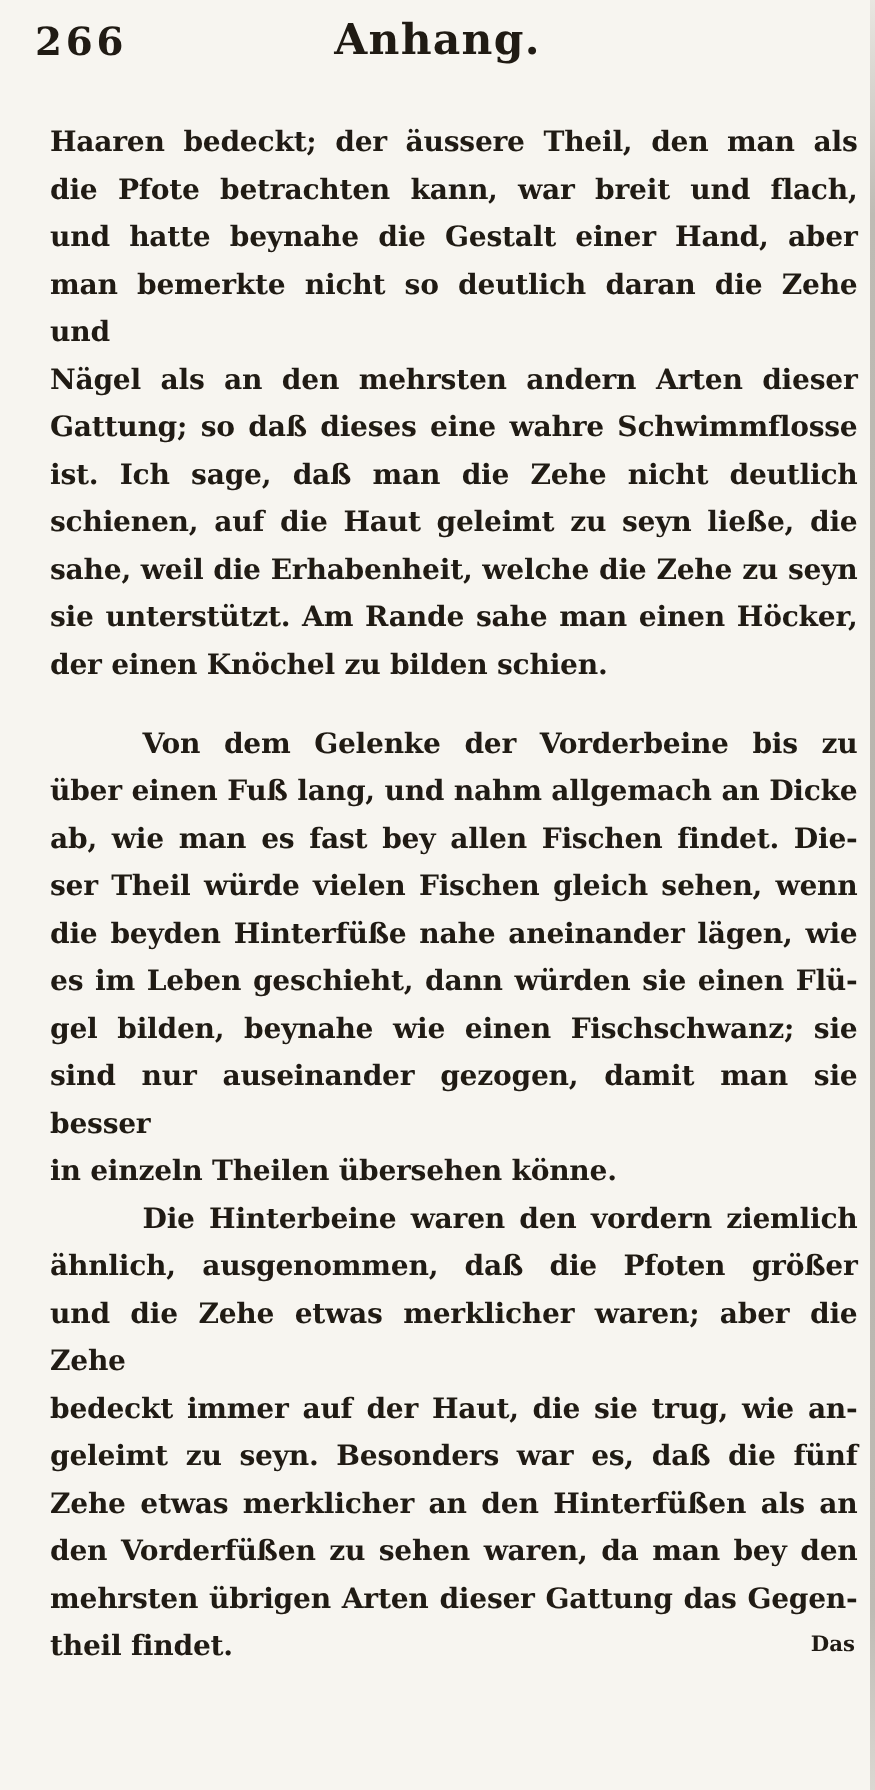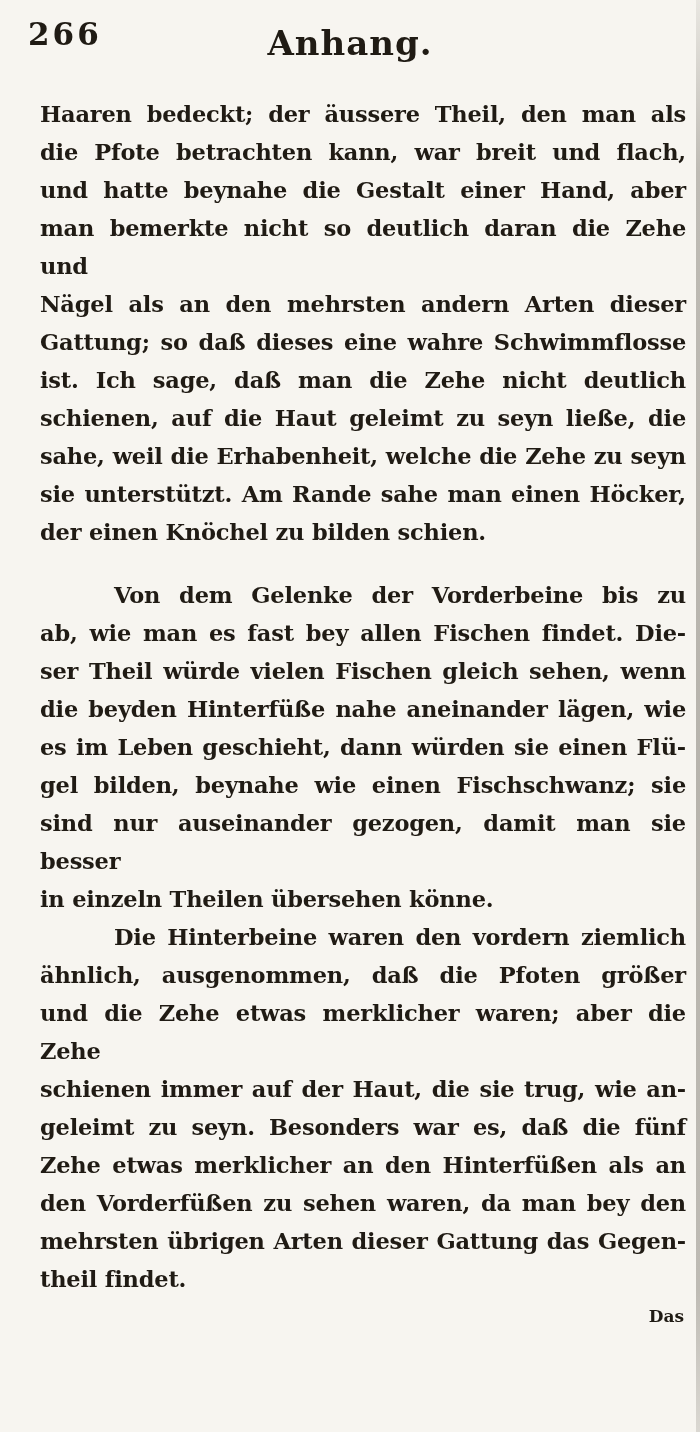--- a/index.html
+++ b/index.html
@@ -41,21 +41,20 @@
   }
   .running-title {
     position: absolute;
     top: 12px;
     left: 0;
     right: 0;
     text-align: center;
     font-size: 34px;
     font-weight: 800;
     letter-spacing: 1px;
-    margin-top: 11px;
   }
   .body-text {
     position: absolute;
     left: 40px;
     right: 14px;
     top: 95px;
   }
   .paragraph { margin: 0; }
   .paragraph.p1 { margin-top: 25px; }
   .paragraph.p2 { }
@@ -98,33 +97,34 @@
         <div class="line">Nägel als an den mehrsten andern Arten dieser</div>
         <div class="line">Gattung; so daß dieses eine wahre Schwimmflosse</div>
         <div class="line">ist.  Ich sage, daß man die Zehe nicht deutlich</div>
         <div class="line">schienen, auf die Haut geleimt zu seyn ließe, die</div>
         <div class="line">sahe, weil die Erhabenheit, welche die Zehe zu seyn</div>
         <div class="line">sie unterstützt.  Am Rande sahe man einen Höcker,</div>
         <div class="line last">der einen Knöchel zu bilden schien.</div>
       </div>
       <div class="paragraph p1 indented">
         <div class="line">Von dem Gelenke der Vorderbeine bis zu</div>
+        <div class="line">über einen Fuß lang, und nahm allgemach an Dicke</div>
         <div class="line">ab, wie man es fast bey allen Fischen findet.  Die-</div>
         <div class="line">ser Theil würde vielen Fischen gleich sehen, wenn</div>
         <div class="line">die beyden Hinterfüße nahe aneinander lägen, wie</div>
         <div class="line">es im Leben geschieht, dann würden sie einen Flü-</div>
         <div class="line">gel bilden, beynahe wie einen Fischschwanz; sie</div>
         <div class="line">sind nur auseinander gezogen, damit man sie besser</div>
         <div class="line last">in einzeln Theilen übersehen könne.</div>
       </div>
       <div class="paragraph p2 indented">
         <div class="line">Die Hinterbeine waren den vordern ziemlich</div>
         <div class="line">ähnlich, ausgenommen, daß die Pfoten größer</div>
         <div class="line">und die Zehe etwas merklicher waren; aber die Zehe</div>
-        <div class="line">schienen immer auf der Haut, die sie trug, wie an-</div>
+        <div class="line">bedeckt immer auf der Haut, die sie trug, wie an-</div>
         <div class="line">geleimt zu seyn.  Besonders war es, daß die fünf</div>
         <div class="line">Zehe etwas merklicher an den Hinterfüßen als an</div>
         <div class="line">den Vorderfüßen zu sehen waren, da man bey den</div>
         <div class="line">mehrsten übrigen Arten dieser Gattung das Gegen-</div>
         <div class="line last">theil findet.</div>
       </div>
     </div>
 
   <div class="catchword">Das</div>
 

